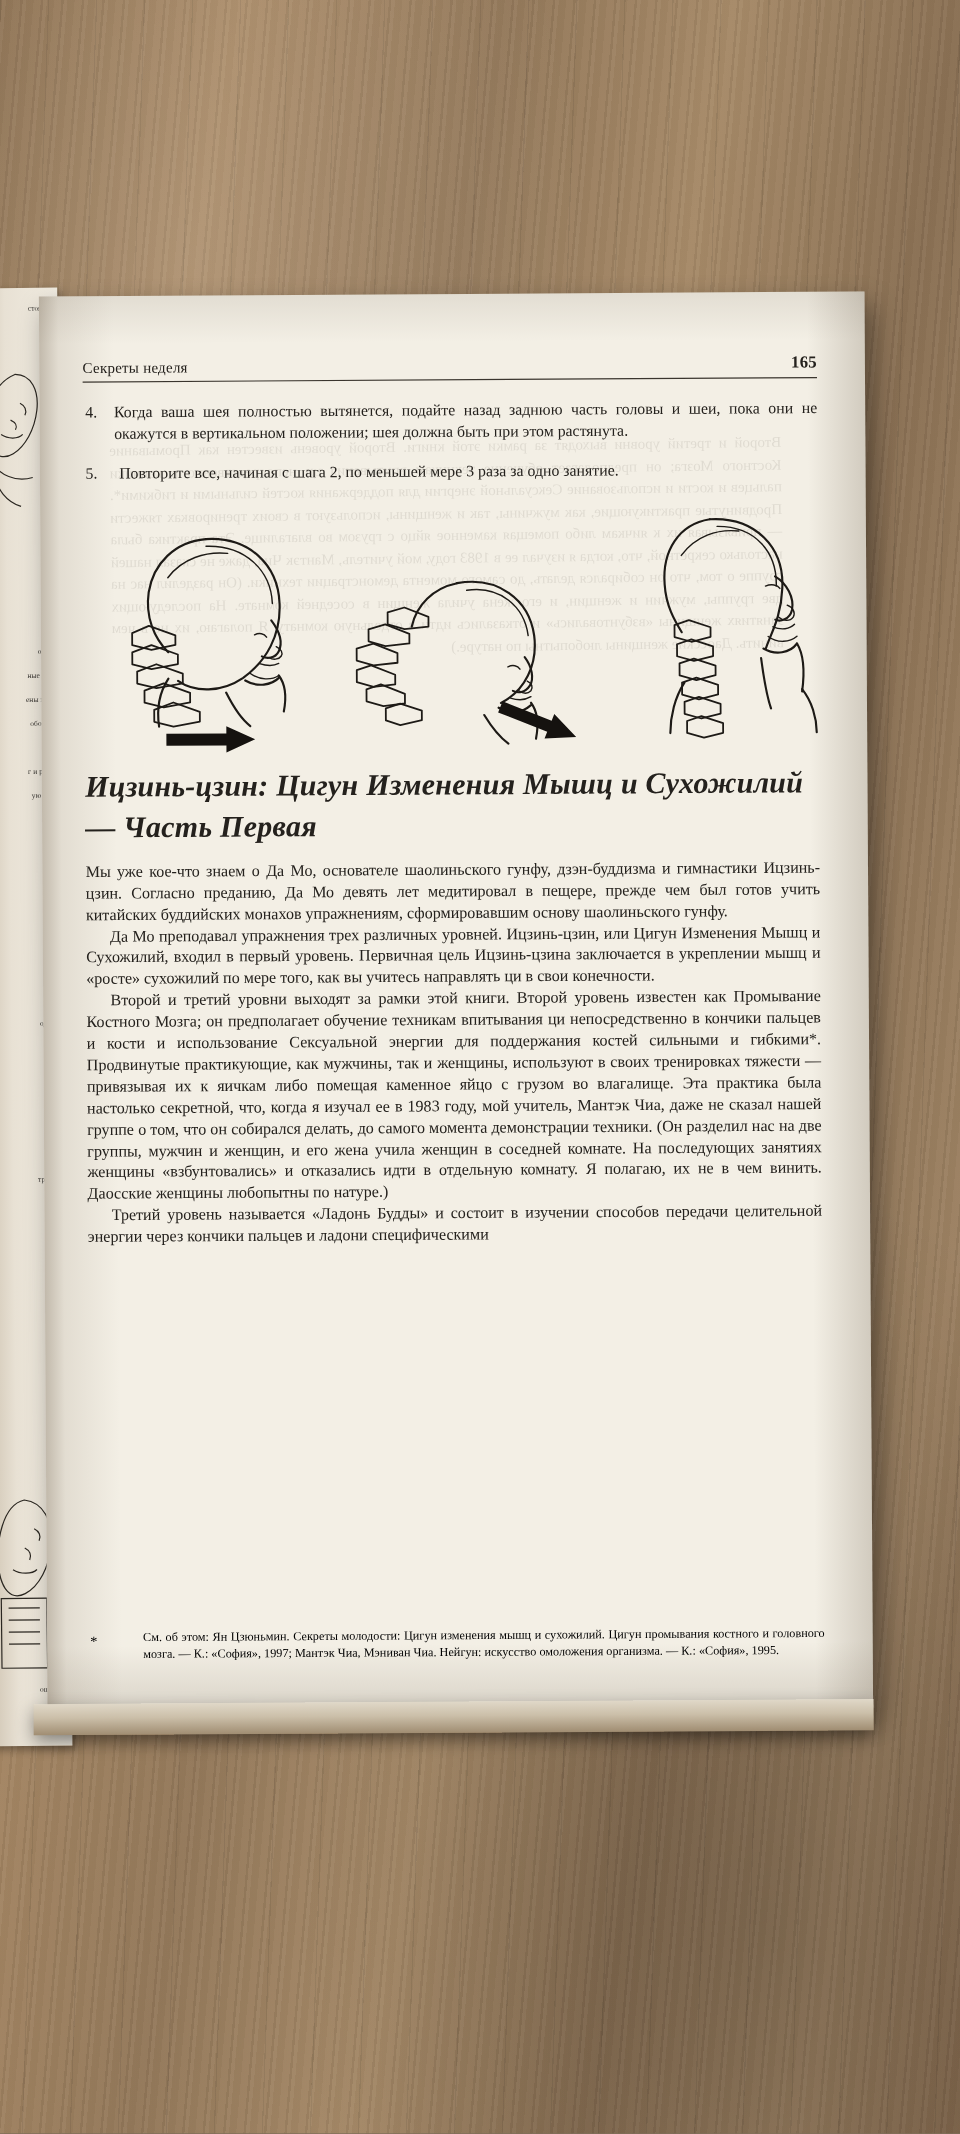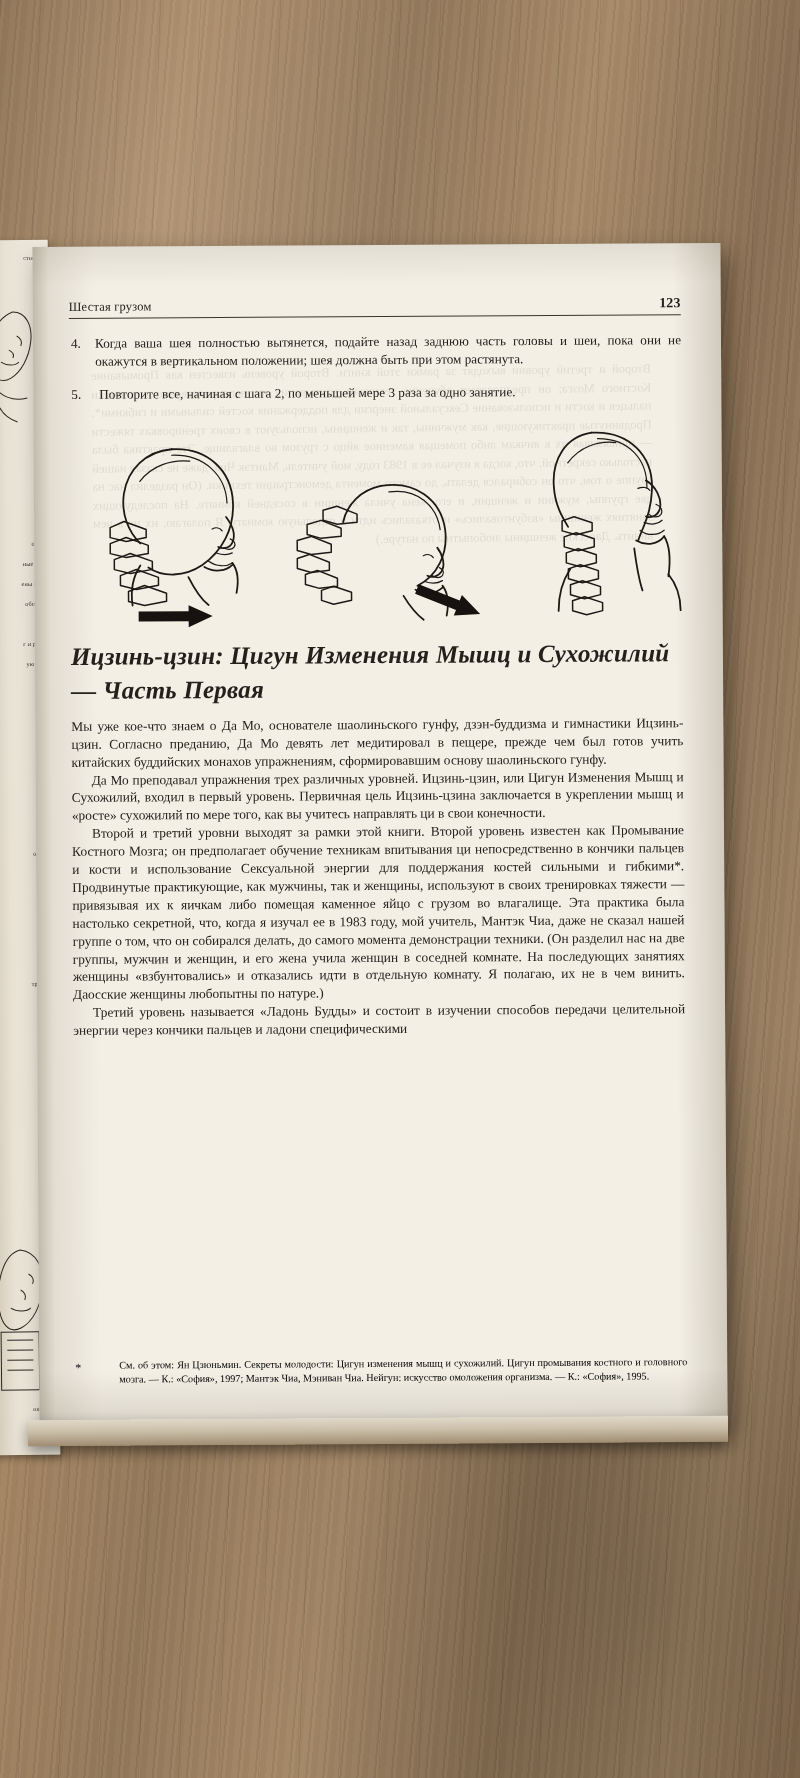--- a/index.html
+++ b/index.html
@@ -230,22 +230,22 @@
 </div>
 
 <div id="page">
   <div class="shade"></div>
 
   <div class="ghost">Второй и третий уровни выходят за рамки этой книги. Второй уровень известен как Промывание Костного Мозга; он предполагает обучение техникам впитывания ци непосредственно в кончики пальцев и кости и использование Сексуальной энергии для поддержания костей сильными и гибкими*. Продвинутые практикующие, как мужчины, так и женщины, используют в своих тренировках тяжести — привязывая их к яичкам либо помещая каменное яйцо с грузом во влагалище. Эта практика была настолько секретной, что, когда я изучал ее в 1983 году, мой учитель, Мантэк Чиа, даже не сказал нашей группе о том, что он собирался делать, до самого момента демонстрации техники. (Он разделил нас на две группы, мужчин и женщин, и его жена учила женщин в соседней комнате. На последующих занятиях женщины «взбунтовались» и отказались идти в отдельную комнату. Я полагаю, их не в чем винить. Даосские женщины любопытны по натуре.)</div>
 
   <div class="content">
 
     <div class="runhead">
-      <span>Шестая грузом</span>
-      <span class="pg">123</span>
+      <span>Секреты неделя</span>
+      <span class="pg">165</span>
     </div>
 
     <div class="step">
       <span class="num">4.</span>
       <span>Когда ваша шея полностью вытянется, подайте назад заднюю часть головы и шеи, пока они не окажутся в вертикальном положении; шея должна быть при этом растянута.</span>
     </div>
 
     <div class="step s5">
       <span class="num">5.</span>
       <span>Повторите все, начиная с шага 2, по меньшей мере 3 раза за одно занятие.</span>

